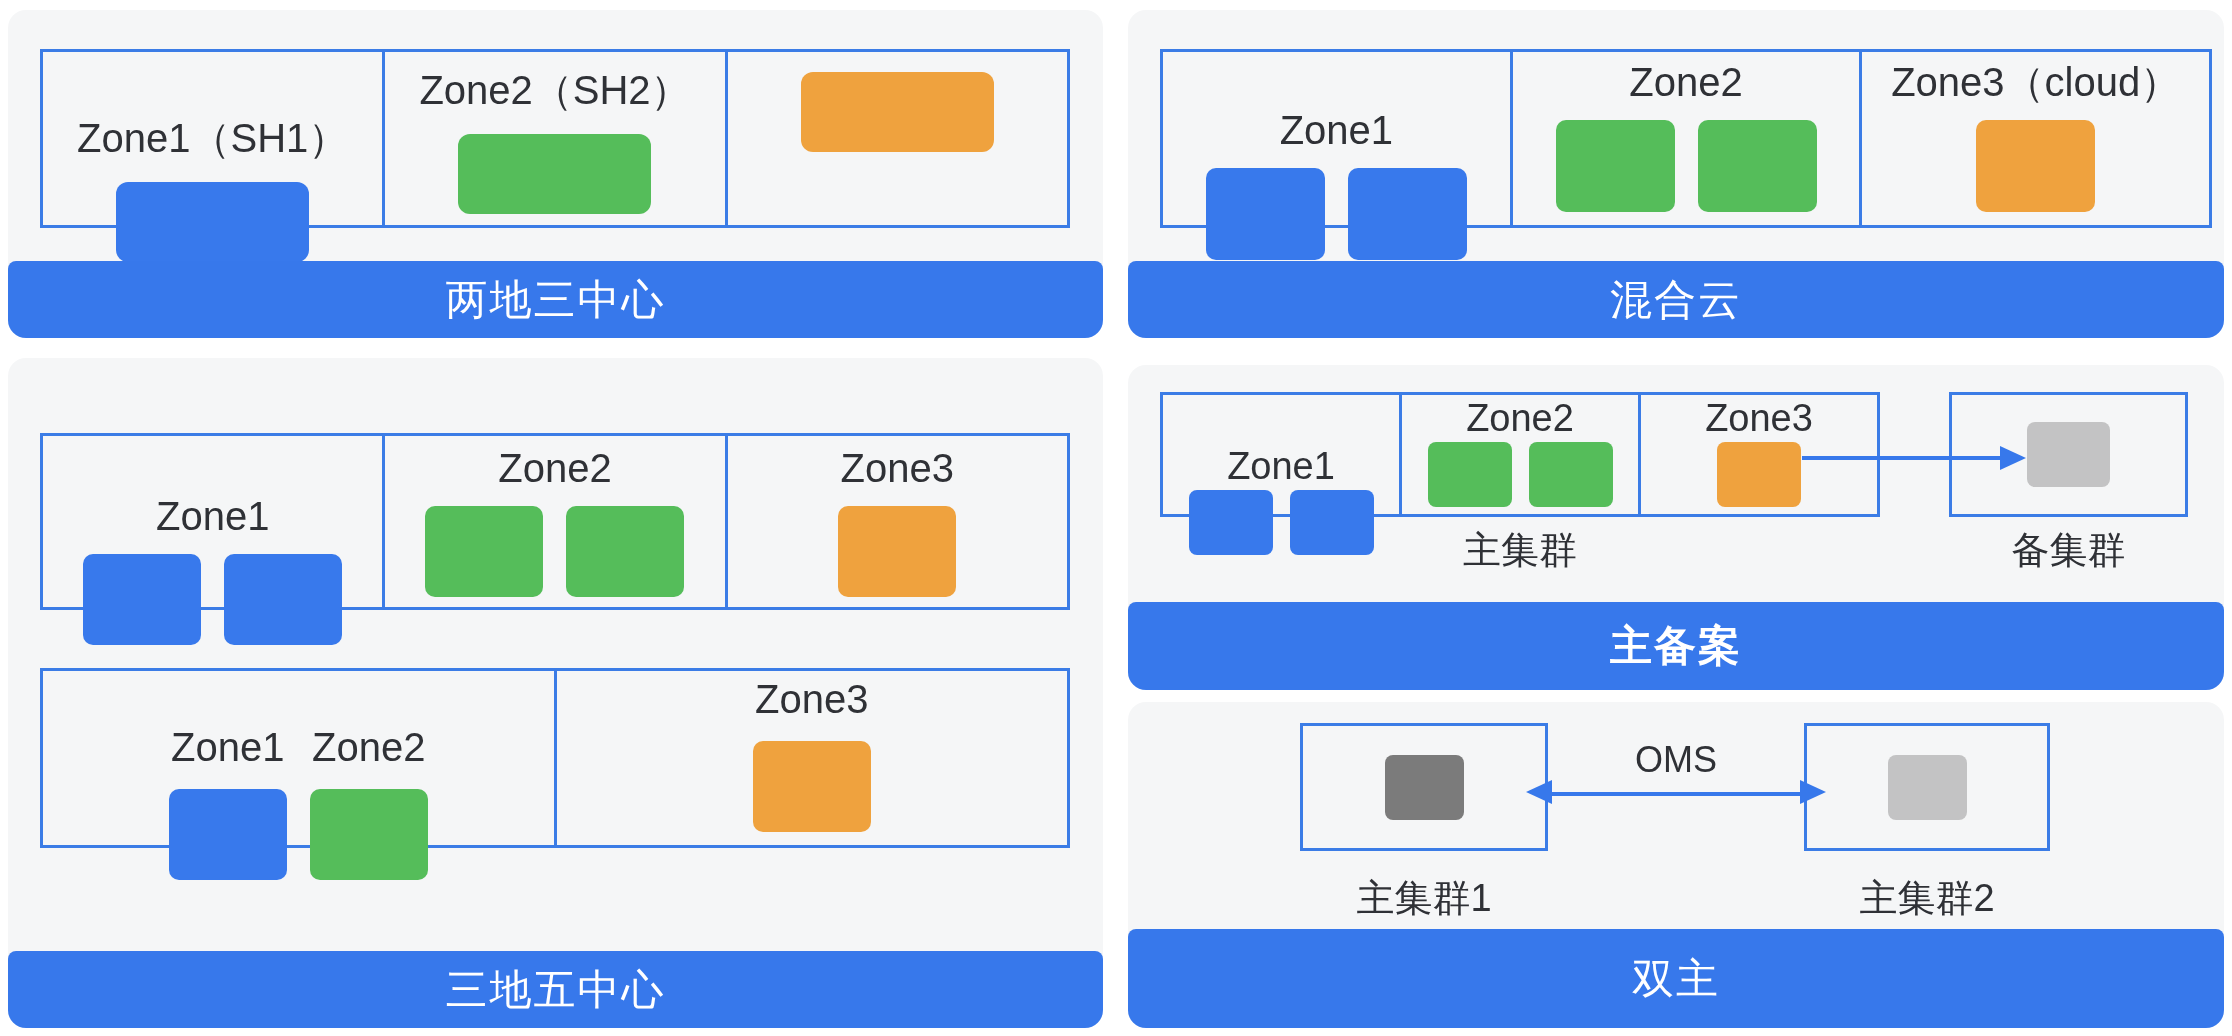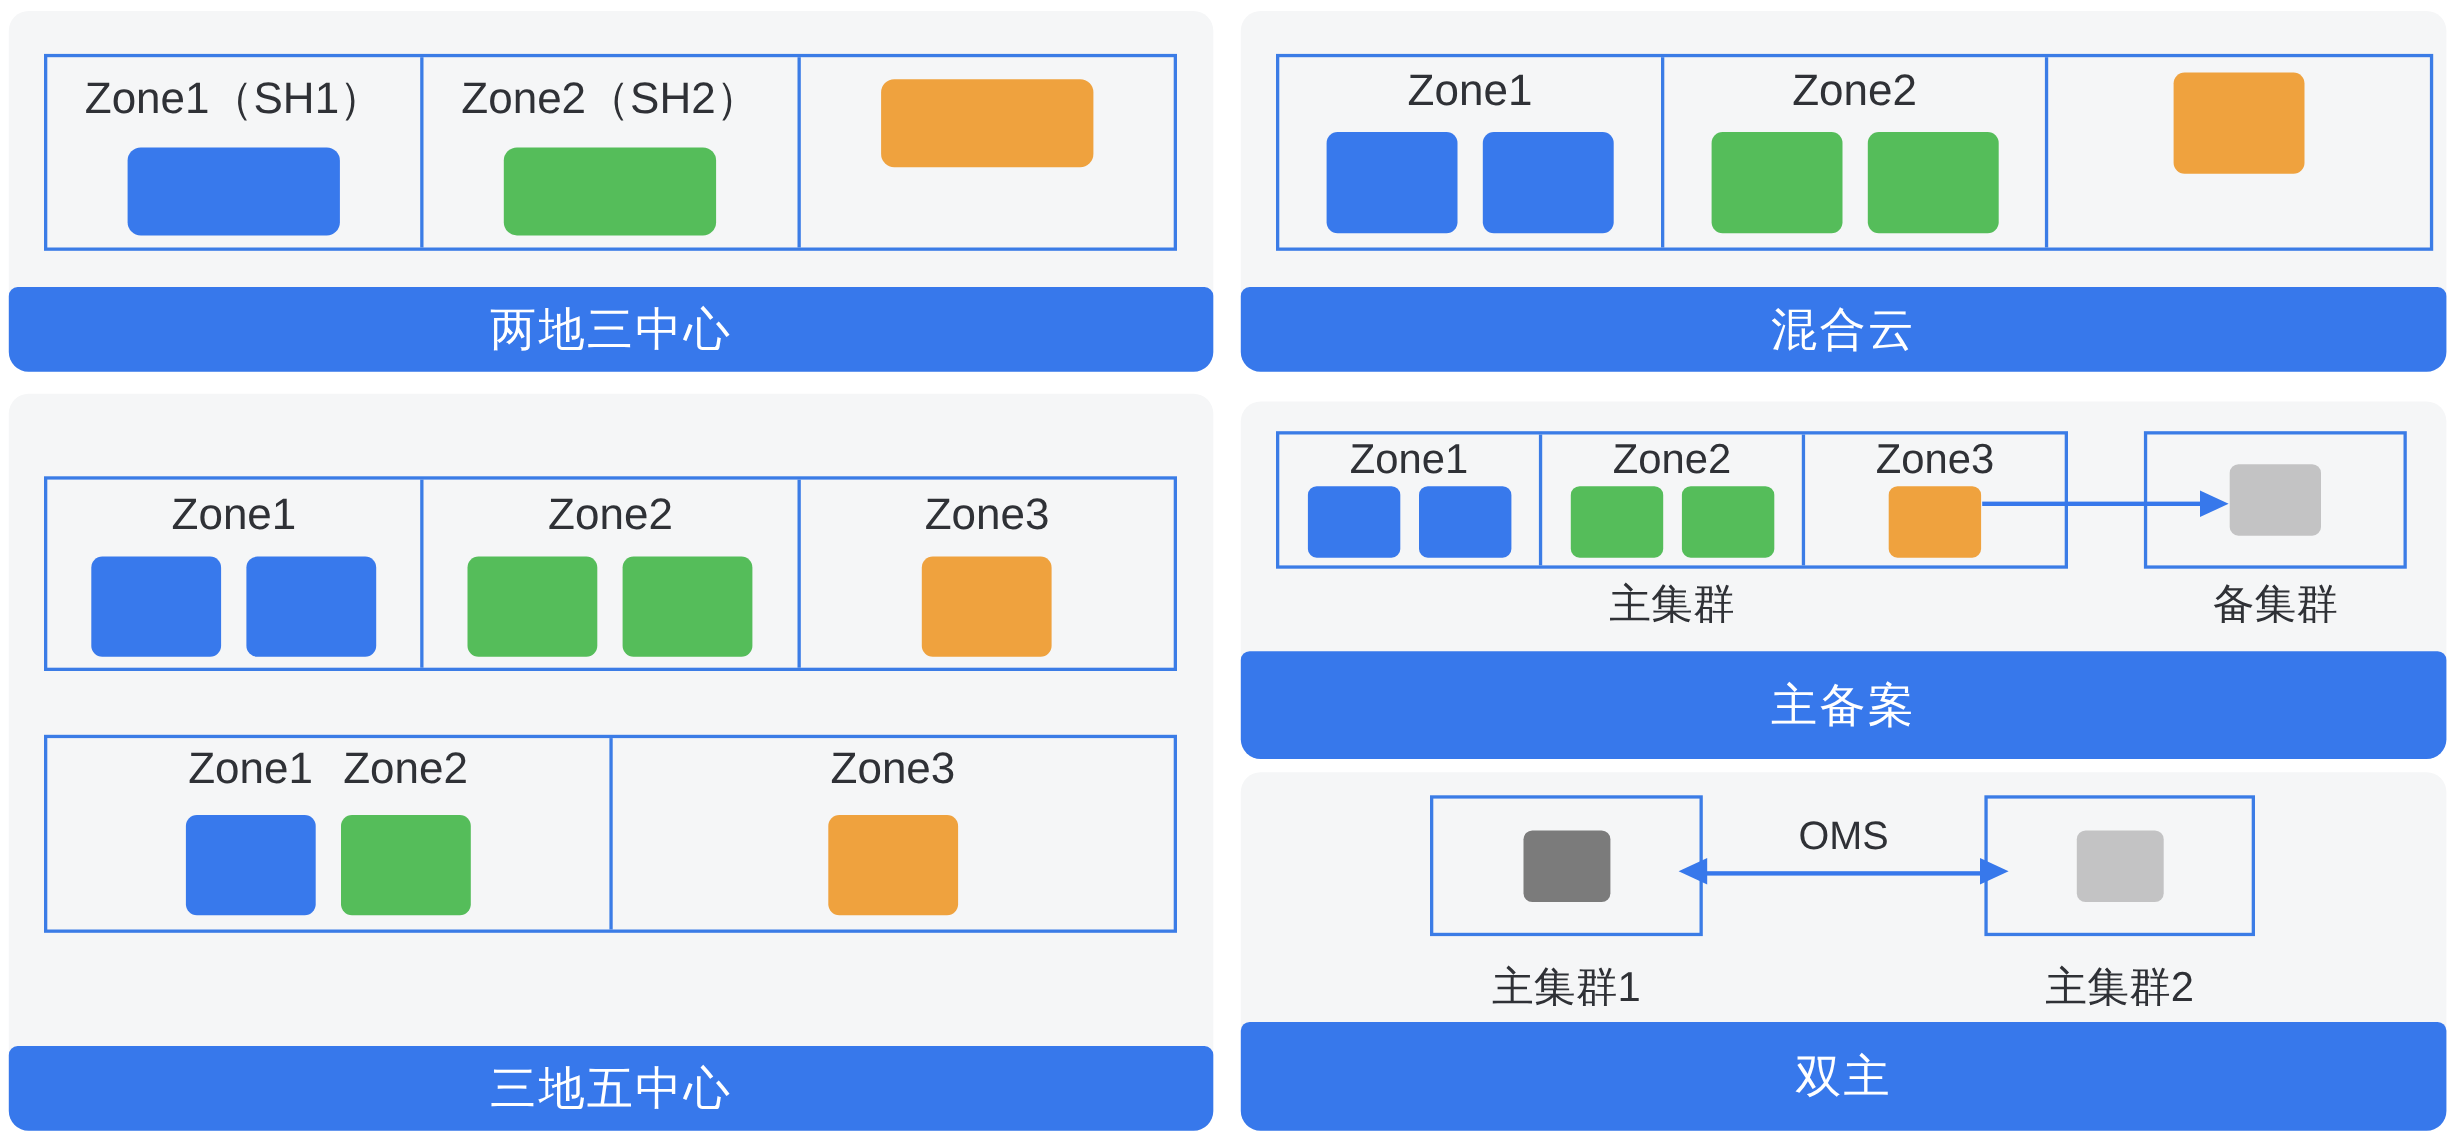--- a/index.html
+++ b/index.html
@@ -15,30 +15,30 @@
   #p4{left:1128px;top:365px; width:1096px;height:325px;}
   #p5{left:1128px;top:702px; width:1096px;height:326px;}
 
   .banner{
     position:absolute;left:0;right:0;bottom:0;height:77px;
     background:var(--accent);color:var(--banner_text);
     border-radius:8px 8px 18px 18px;
     display:flex;align-items:center;justify-content:center;
     font-size:42px;letter-spacing:2px;
   }
-  #p4 .banner{height:98px;}
+  #p4 .banner{height:88px;font-weight:bold;}
   #p5 .banner{height:99px;}
 
   .zonebar{
     position:absolute;border:3px solid var(--zone_border);
     display:flex;box-sizing:border-box;
   }
   .zcell{flex:1;display:flex;flex-direction:column;align-items:center;
          border-left:3px solid var(--zone_border);min-width:0;}
-  .zcell:first-child{border-left:none;}
+  .zcell:first-child{border-left:none;margin-top:48px;}
   .zlabel{font-size:40px;line-height:48px;white-space:nowrap;}
   .boxrow{display:flex;gap:23px;}
   .box{display:block;border-radius:10px;}
 
   
   #p1 .zonebar{left:32px;top:39px;width:1030px;height:179px;}
   #p1 .zlabel{margin-top:14px;}
   #p1 .boxrow{margin-top:20px;}
   #p1 .box{width:193px;height:80px;border-radius:12px;}
 
@@ -134,20 +134,21 @@
         </div>
     </div>
     <div class="zcell">
       <div class="zlabel">Zone2</div>
       <div class="boxrow">
           <span class="box" style="background: rgb(85, 189, 90);"></span>
           <span class="box" style="background: rgb(85, 189, 90);"></span>
         </div>
     </div>
     <div class="zcell">
+      <div class="zlabel">Zone3（cloud）</div>
       <div class="boxrow">
           <span class="box" style="background: rgb(239, 162, 62);"></span>
         </div>
     </div>
   </div>
   <div class="banner">混合云</div>
 </div>
 
 <div class="panel" id="p3">
   <div class="zonebar rowA">

